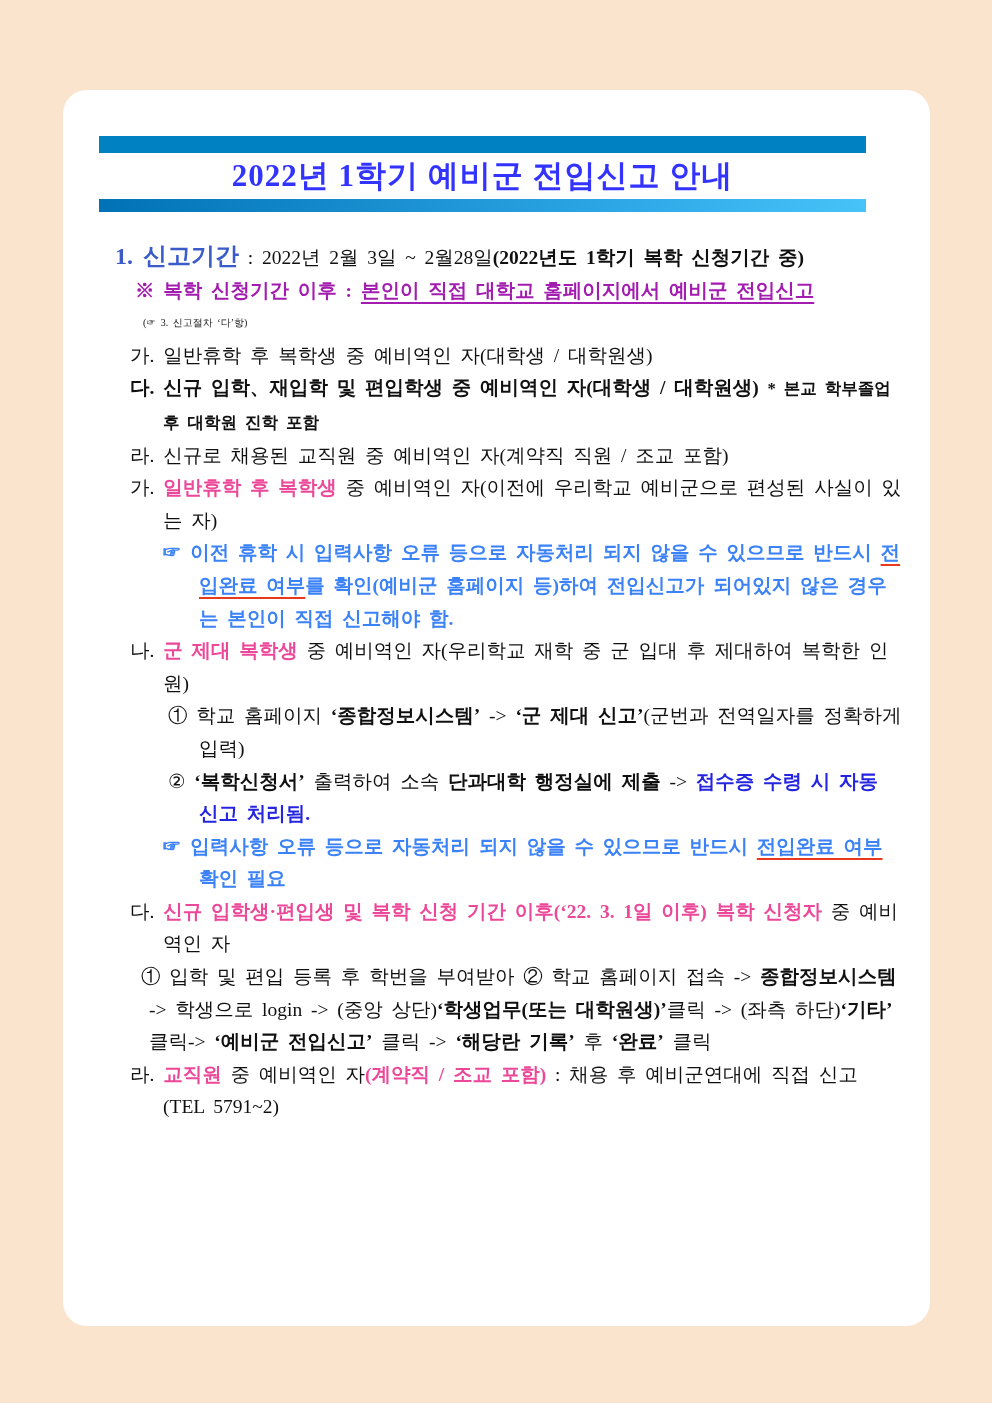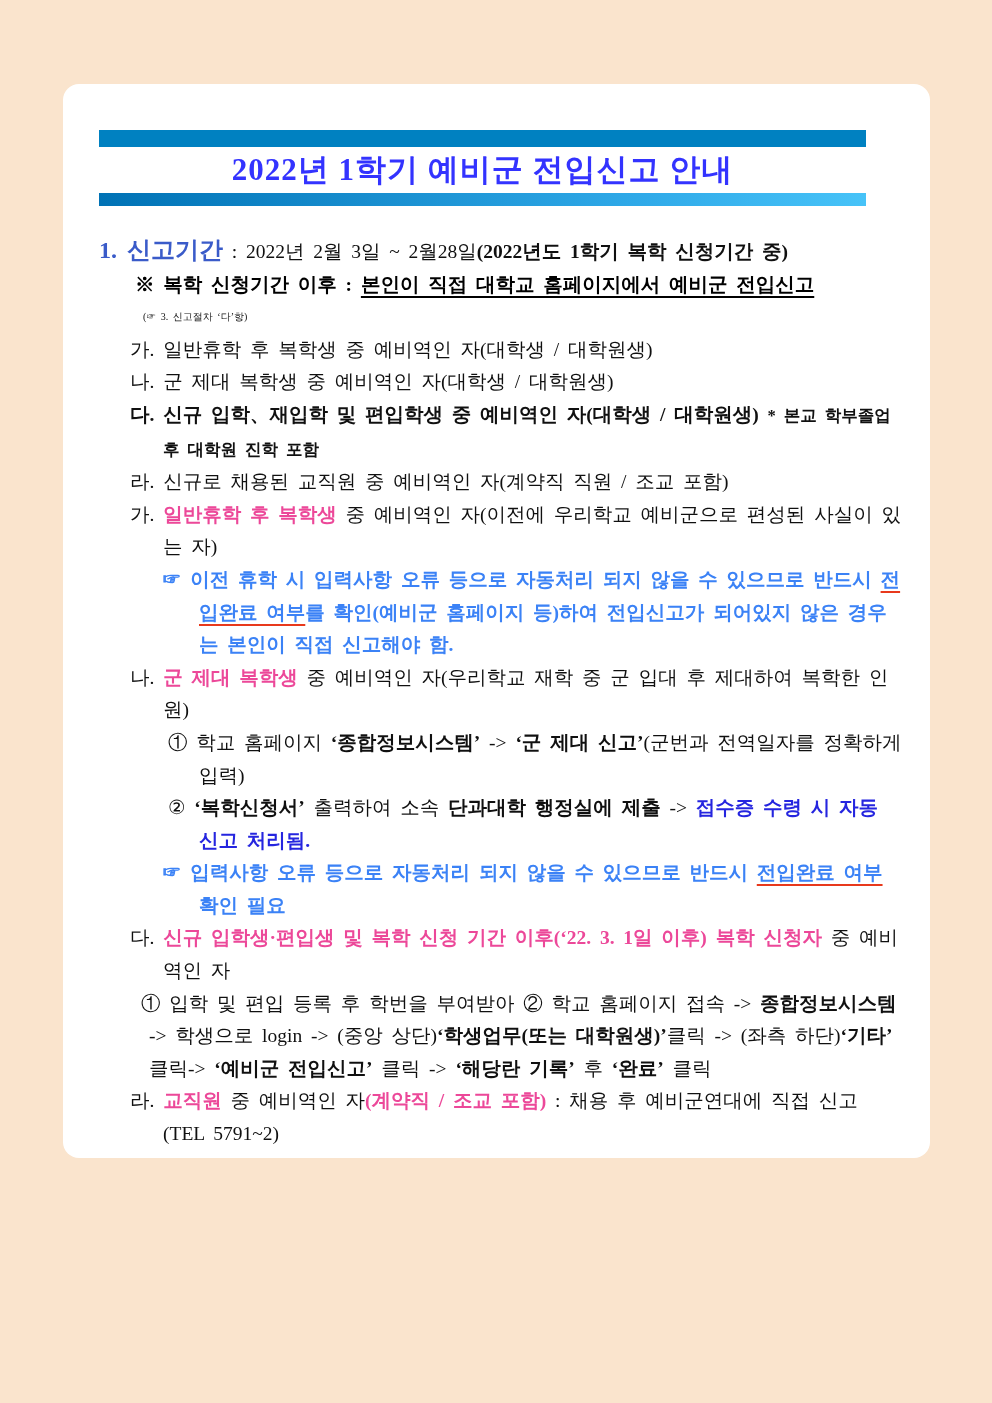--- a/index.html
+++ b/index.html
@@ -4,24 +4,24 @@
 <style>
   html,body { margin:0; padding:0; }
   body {
     width:992px; height:1403px;
     background:#FAE4CD;
     font-family:"Liberation Serif","DejaVu Serif",serif;
     position:relative;
     overflow:hidden;
   }
   .card {
-    position:absolute; left:63px; top:84px;
-    width:867px; height:1074px;
+    position:absolute; left:63px; top:90px;
+    width:867px; height:1236px;
     background:#FFFFFF;
-    border-radius:16px;
+    border-radius:24px;
   }
   .inner { padding:46px 28px 0 36px; }
 
   .bar-top { width:767px; height:17px; background:#0081C1; }
   .title {
     width:767px; height:46px; line-height:46px;
     text-align:center;
     font-size:31px; font-weight:bold;
     color:#3333FF; letter-spacing:1px;
     white-space:nowrap;
@@ -29,38 +29,38 @@
   .bar-grad { width:767px; height:13px; background:linear-gradient(90deg,#0072B5 0%,#2FA9E8 70%,#47C3F8 100%); }
 
   .content { width:803px; }
   .p {
     font-size:19.5px; color:#101010;
     line-height:32.6px;
     word-spacing:0.2em;
     margin:0;
   }
   .sec-head-txt { font-size:24px; font-weight:bold; color:#3A5BC9; }
-  .sec1 { margin-top:28px; }
+  .sec1 { margin-top:28px;margin-left:16px; }
   .sec-gap { margin-top:2px; }
 
   .ind-note { margin-left:36px; }
   .ind-ref  { margin-left:44px; font-size:10px; }
 
   .item { padding-left:64px; text-indent:-33px; }
   .sub  { padding-left:100px; text-indent:-31px; }
   .sub-wide { padding-left:50px; text-indent:-8px; }
   .note-o {
     padding-left:100px; text-indent:-37px;
     color:#3b82f6; font-weight:bold;
   }
 
   .b    { font-weight:bold; }
   .navy { color:#ec4899; font-weight:bold;margin-top:20px; }
   .blue { color:#2525DF; font-weight:bold; }
-  .red  { color:#000000; font-weight:bold; }
+  .red  { color:#a21caf; font-weight:bold; }
   .u    { text-decoration:underline; text-underline-offset:5px; text-decoration-thickness:2px; }
   .u-red{ text-decoration-color:#E8391C; }
   .sm   { font-size:16.5px; }
 </style>
 </head>
 <body>
 
 <div class="card">
   <div class="inner">
 
@@ -72,21 +72,20 @@
 
       <p class="p sec1">
         <span class="sec-head-txt">1. 신고기간</span><span> : </span><span>2022년 2월 3일 ~ 2월28일</span><span class="b">(2022년도 1학기 복학 신청기간 중)</span>
       </p>
       <p class="p ind-note">
         <span class="red">※ 복학 신청기간 이후 : </span><span class="red u">본인이 직접 대학교 홈페이지에서 예비군 전입신고</span>
       </p>
       <p class="p ind-ref">(☞ 3. 신고절차 ‘다’항)</p>
 
       <p class="p item">가. 일반휴학 후 복학생 중 예비역인 자(대학생 / 대학원생)</p>
-      <p class="p item">나. 군 제대 복학생 중 예비역인 자(대학생 / 대학원생)</p>
       <p class="p item">
         <span class="b">다. 신규 입학、재입학 및 편입학생 중 예비역인 자(대학생 / 대학원생) </span><span class="b sm">* 본교 학부졸업 후 대학원 진학 포함</span>
       </p>
       <p class="p item">라. 신규로 채용된 교직원 중 예비역인 자(계약직 직원 / 조교 포함)</p>
 
 
       <p class="p item">
         <span>가. </span><span class="navy">일반휴학 후 복학생</span><span> 중 예비역인 자(이전에 우리학교 예비군으로 편성된 사실이 있는 자)</span>
       </p>
       <p class="p note-o">

